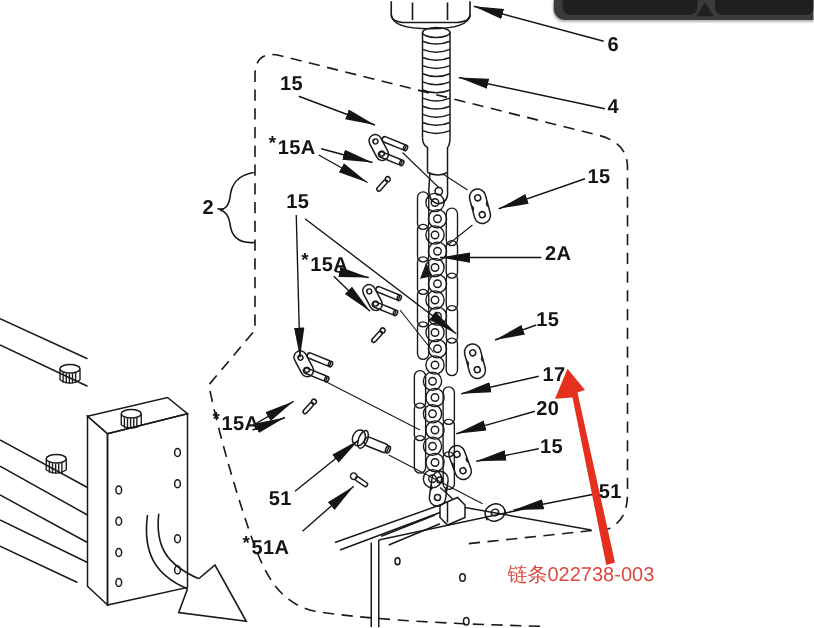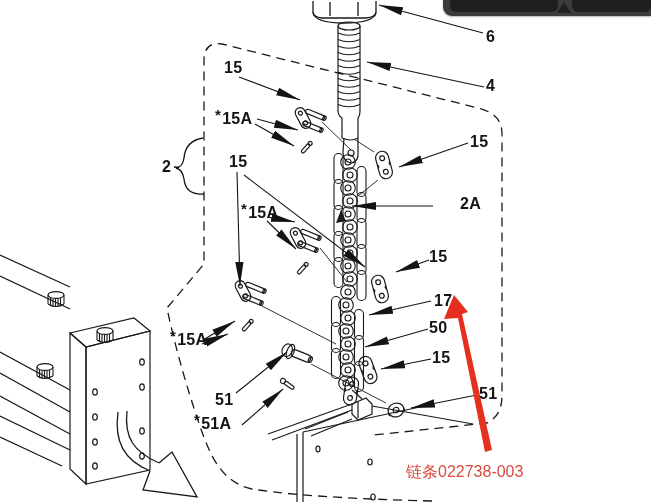--- a/index.html
+++ b/index.html
@@ -13,21 +13,21 @@
   
   .callout{
     position:absolute;font-weight:bold;font-size:16px;color:#141414;
     letter-spacing:.3px;line-height:1;white-space:nowrap;
   }
   .callout .star{font-size:15px;position:relative;top:-4px;margin-right:1px;font-weight:bold;}
 
   
   .annotation{
     position:absolute;left:406px;top:452px;font-size:16px;line-height:1.1;
-    color:#d94a40;font-family:"Liberation Sans",sans-serif;white-space:nowrap;margin-top:11px;
+    color:#d94a40;font-family:"Liberation Sans",sans-serif;white-space:nowrap;
   }
 
   
   .toolbar{
     position:absolute;left:443px;top:0;width:208px;height:16px;
     background:#3b3b3b;border-radius:0 0 0 9px;
     box-shadow:0 1px 2px rgba(0,0,0,.3);
   }
   .toolbar .btn{
     position:absolute;top:0;height:12px;background:#1f1f1f;
@@ -287,29 +287,29 @@
   </svg>
 
   <div class="callout" style="left:486px;top:29px"><span>6</span></div>
   <div class="callout" style="left:486px;top:78px"><span>4</span></div>
   <div class="callout" style="left:224px;top:60px"><span>15</span></div>
   <div class="callout" style="left:215px;top:111px"><span class="star">*</span><span>15A</span></div>
   <div class="callout" style="left:162px;top:159px"><span>2</span></div>
   <div class="callout" style="left:229px;top:154px"><span>15</span></div>
   <div class="callout" style="left:241px;top:205px"><span class="star">*</span><span>15A</span></div>
   <div class="callout" style="left:470px;top:134px"><span>15</span></div>
-  <div class="callout" style="left:460px;top:196px"><span>2A</span></div>
+  <div class="callout" style="left:436px;top:196px"><span>2A</span></div>
   <div class="callout" style="left:429px;top:249px"><span>15</span></div>
   <div class="callout" style="left:434px;top:293px"><span>17</span></div>
-  <div class="callout" style="left:429px;top:320px"><span>50</span></div>
+  <div class="callout" style="left:429px;top:320px"><span>20</span></div>
   <div class="callout" style="left:432px;top:350px"><span>15</span></div>
   <div class="callout" style="left:479px;top:386px"><span>51</span></div>
   <div class="callout" style="left:170px;top:332px"><span class="star">*</span><span>15A</span></div>
   <div class="callout" style="left:215px;top:392px"><span>51</span></div>
-  <div class="callout" style="left:194px;top:416px"><span class="star">*</span><span>51A</span></div>
+  <div class="callout" style="left:194px;top:431px"><span class="star">*</span><span>51A</span></div>
 
   <div class="annotation">
     <span>链条022738-003</span>
   </div>
 
   <div class="toolbar">
     <button class="btn btn-left"></button>
     <div class="notch"></div>
     <button class="btn btn-right"></button>
   </div>

